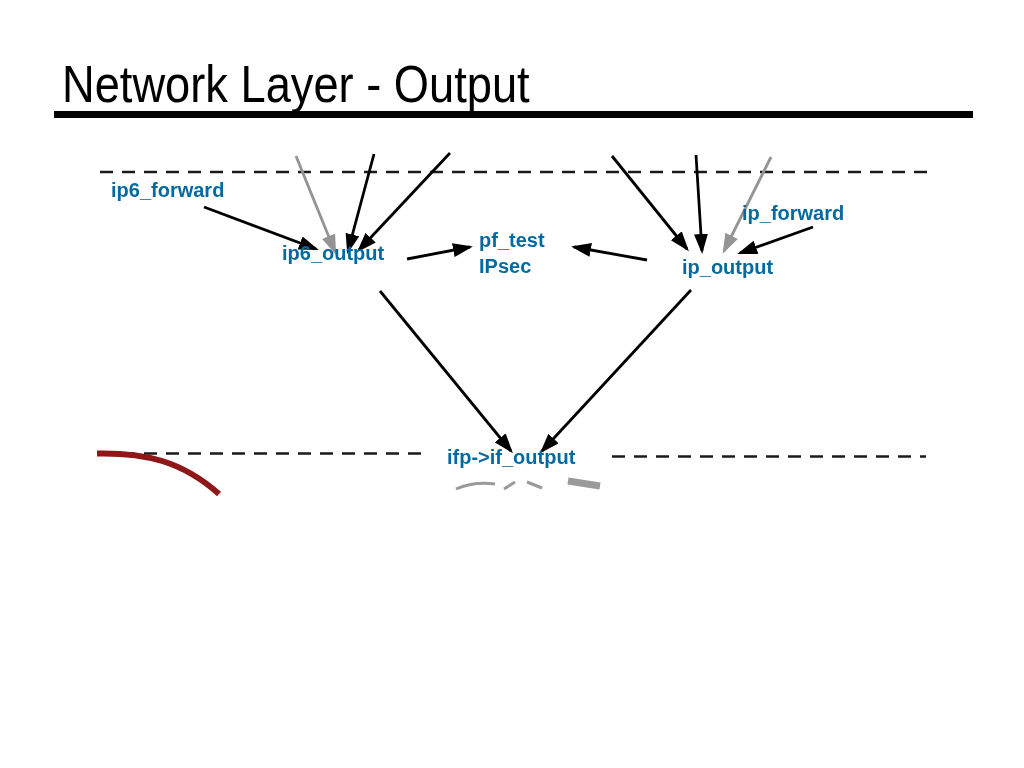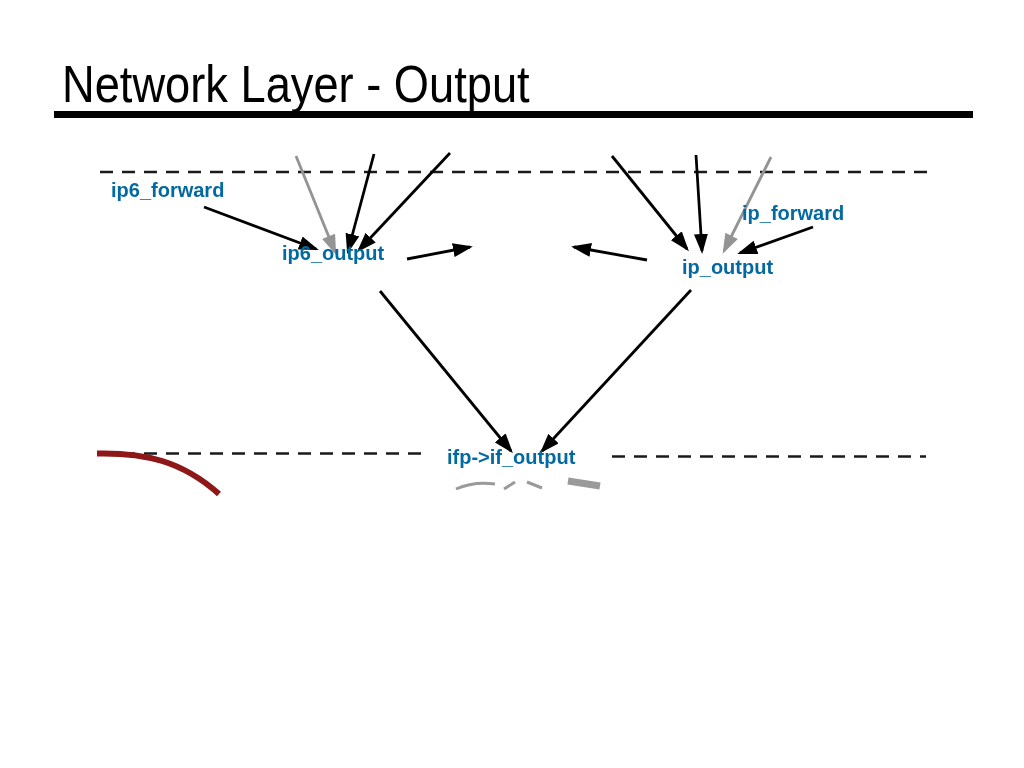--- a/index.html
+++ b/index.html
@@ -116,16 +116,20 @@
     </svg>
 
     <div class="node-label" style="left:111px;top:179px;">ip6_forward</div>
 
     <div class="node-label" style="left:742px;top:202px;">ip_forward</div>
 
     <div class="node-label" style="left:282px;top:242px;">ip6_output</div>
 
     <div class="node-label" style="left:682px;top:256px;">ip_output</div>
 
+    <div class="node-label pf-block" style="left:479px;top:227px;">
+      <div>pf_test</div>
+      <div>IPsec</div>
+    </div>
 
     <div class="node-label" style="left:447px;top:446px;">ifp-&gt;if_output</div>
   </div>
 </div>
 
 </body></html>

